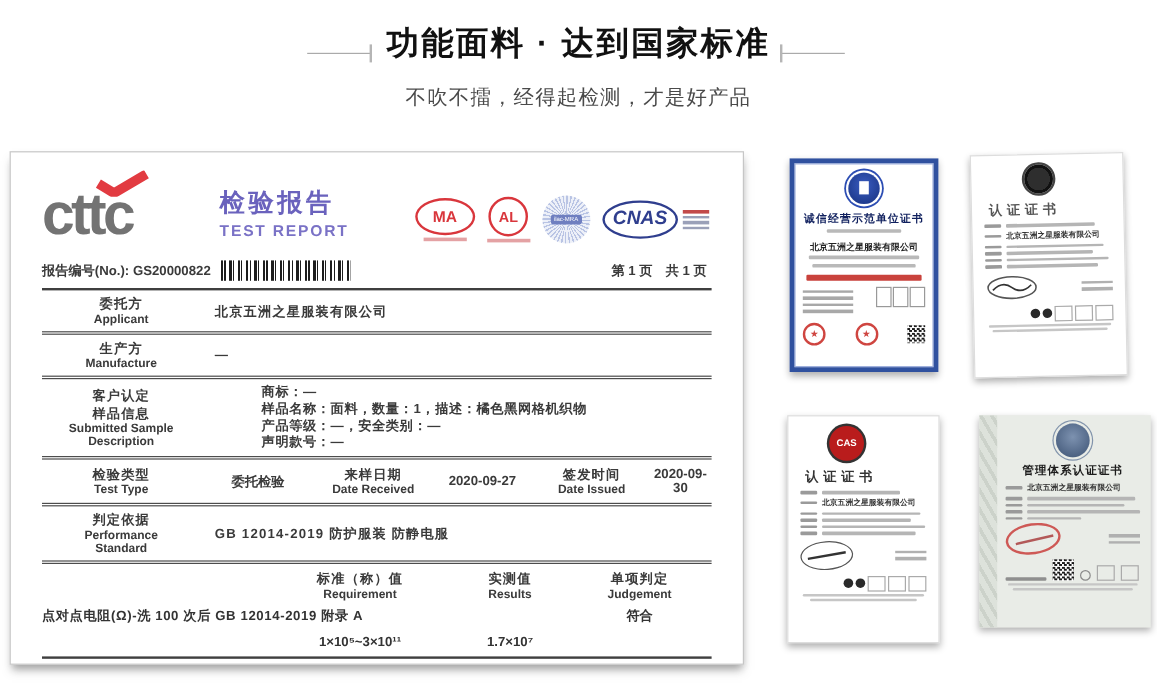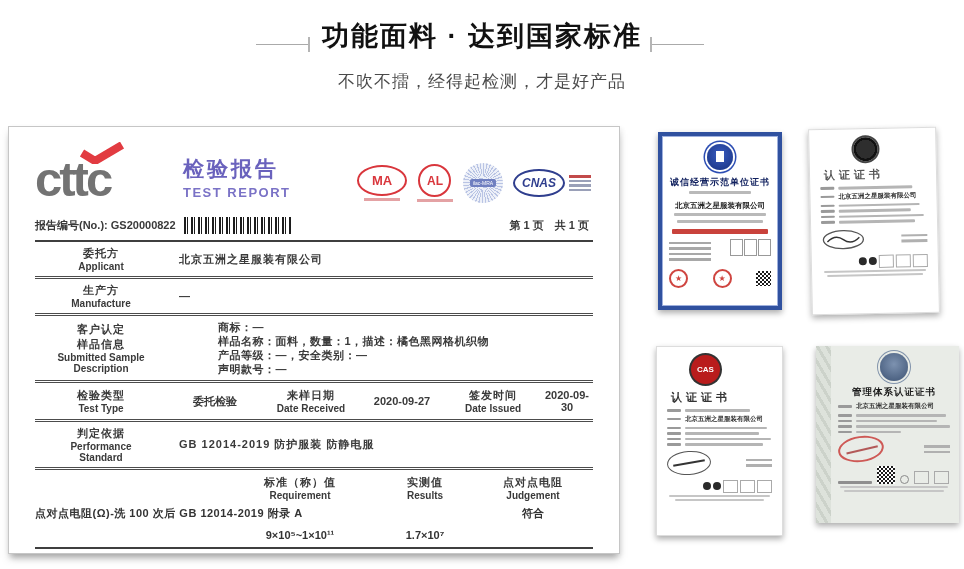--- a/index.html
+++ b/index.html
@@ -36,21 +36,21 @@
               color:#d9363c; font-weight:bold; font-size:13px; }
   .al-circle { width:33px; height:33px; border:2.5px solid #d9363c; border-radius:50%;
                display:flex; align-items:center; justify-content:center;
                color:#d9363c; font-weight:bold; font-size:12px; }
   .minibar { width:36px; height:3px; background:#e4a2a4; }
   .ilac { width:40px; height:40px; border-radius:50%; position:relative;
           background:repeating-conic-gradient(#b9c4e4 0 4deg, #edf0f8 4deg 10deg);
           display:flex; align-items:center; justify-content:center; }
   .ilac span { background:#6f7fc0; color:#fff; font-size:5px; padding:1px 3px; border-radius:2px; }
   .cnas-wrap { display:flex; gap:4px; align-items:center; }
-  .cnas { font-size:12px; font-weight:bold; font-style:italic; color:#2f3e8e;
+  .cnas { font-size:16px; font-weight:bold; font-style:italic; color:#2f3e8e;
           border:2px solid #2f3e8e; border-radius:50%; padding:5px 7px; }
   .cnas-side { display:flex; flex-direction:column; gap:2px; }
   .cnas-side i { display:block; width:22px; height:2.5px; background:#c24a4a; }
   .cnas-side i + i { background:#9aa0b8; }
 
   .r-no-row { display:flex; align-items:center; margin-top:10px; font-weight:bold; color:#3a3a3a; }
   .barcode { width:108px; height:17px; margin-left:8px;
              background:repeating-linear-gradient(90deg,#1c1c1c 0 2px,transparent 2px 3px,#1c1c1c 3px 4px,transparent 4px 7px); }
   .pageno { margin-left:auto; margin-right:4px; }
 
@@ -256,30 +256,30 @@
     <div></div>
     <div class="lbl">
       <div class="zh">标准（称）值</div>
       <div class="en">Requirement</div>
     </div>
     <div class="lbl">
       <div class="zh">实测值</div>
       <div class="en">Results</div>
     </div>
     <div class="lbl">
-      <div class="zh">点对点电阻</div>
+      <div class="zh">单项判定</div>
       <div class="en">Judgement</div>
     </div>
   </div>
   <div class="res-item">
     <div class="item-text">点对点电阻(Ω)-洗 100 次后 GB 12014-2019 附录 A</div>
     <div></div>
     <div class="jud">符合</div>
     <div></div>
-    <div class="req">9×10⁵~1×10¹¹</div>
+    <div class="req">1×10⁵~3×10¹¹</div>
     <div class="res">1.7×10⁷</div>
     <div></div>
   </div>
 </div>
 
 <div class="cert c1">
   <div class="c1-emblem"></div>
   <div class="c1-title">诚信经营示范单位证书</div>
   <i class="bar w60"></i>
   <div class="c1-company">北京五洲之星服装有限公司</div>

